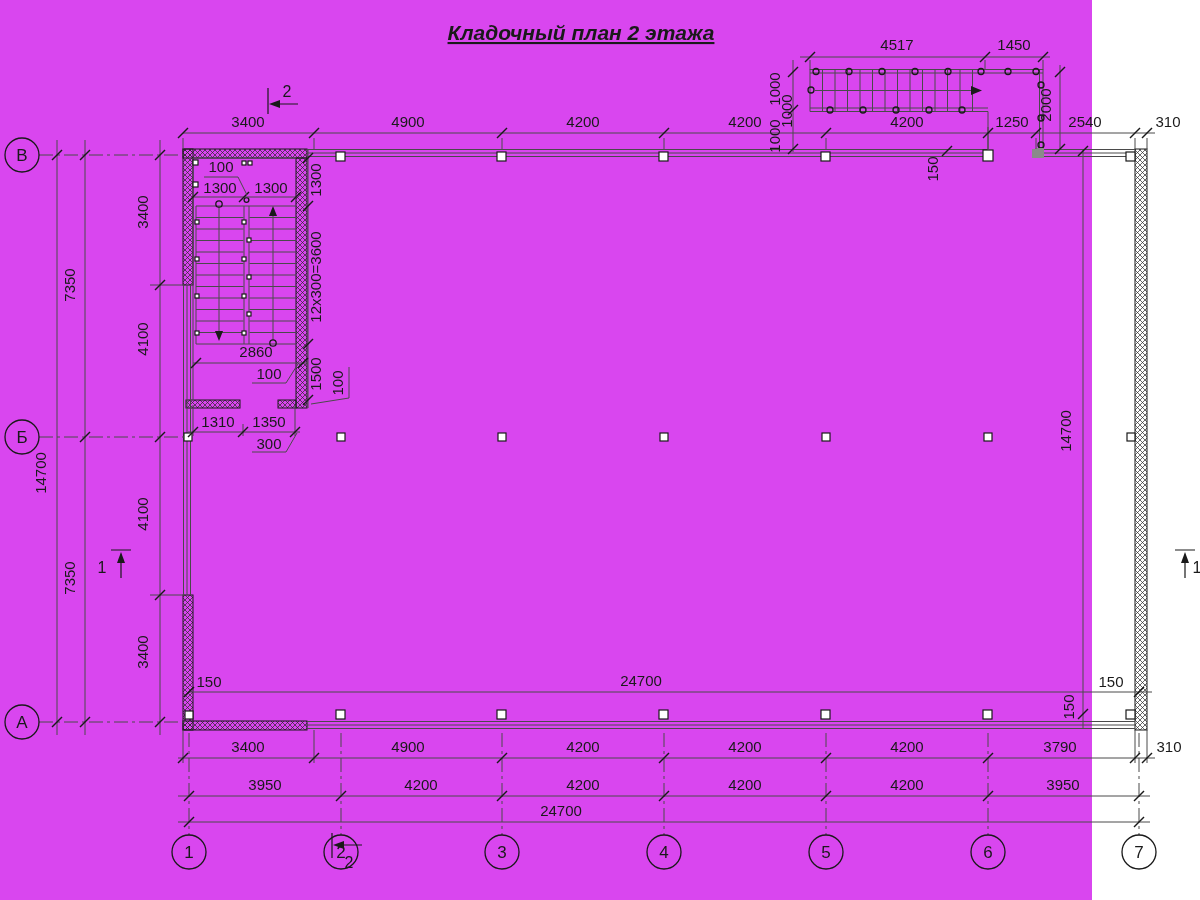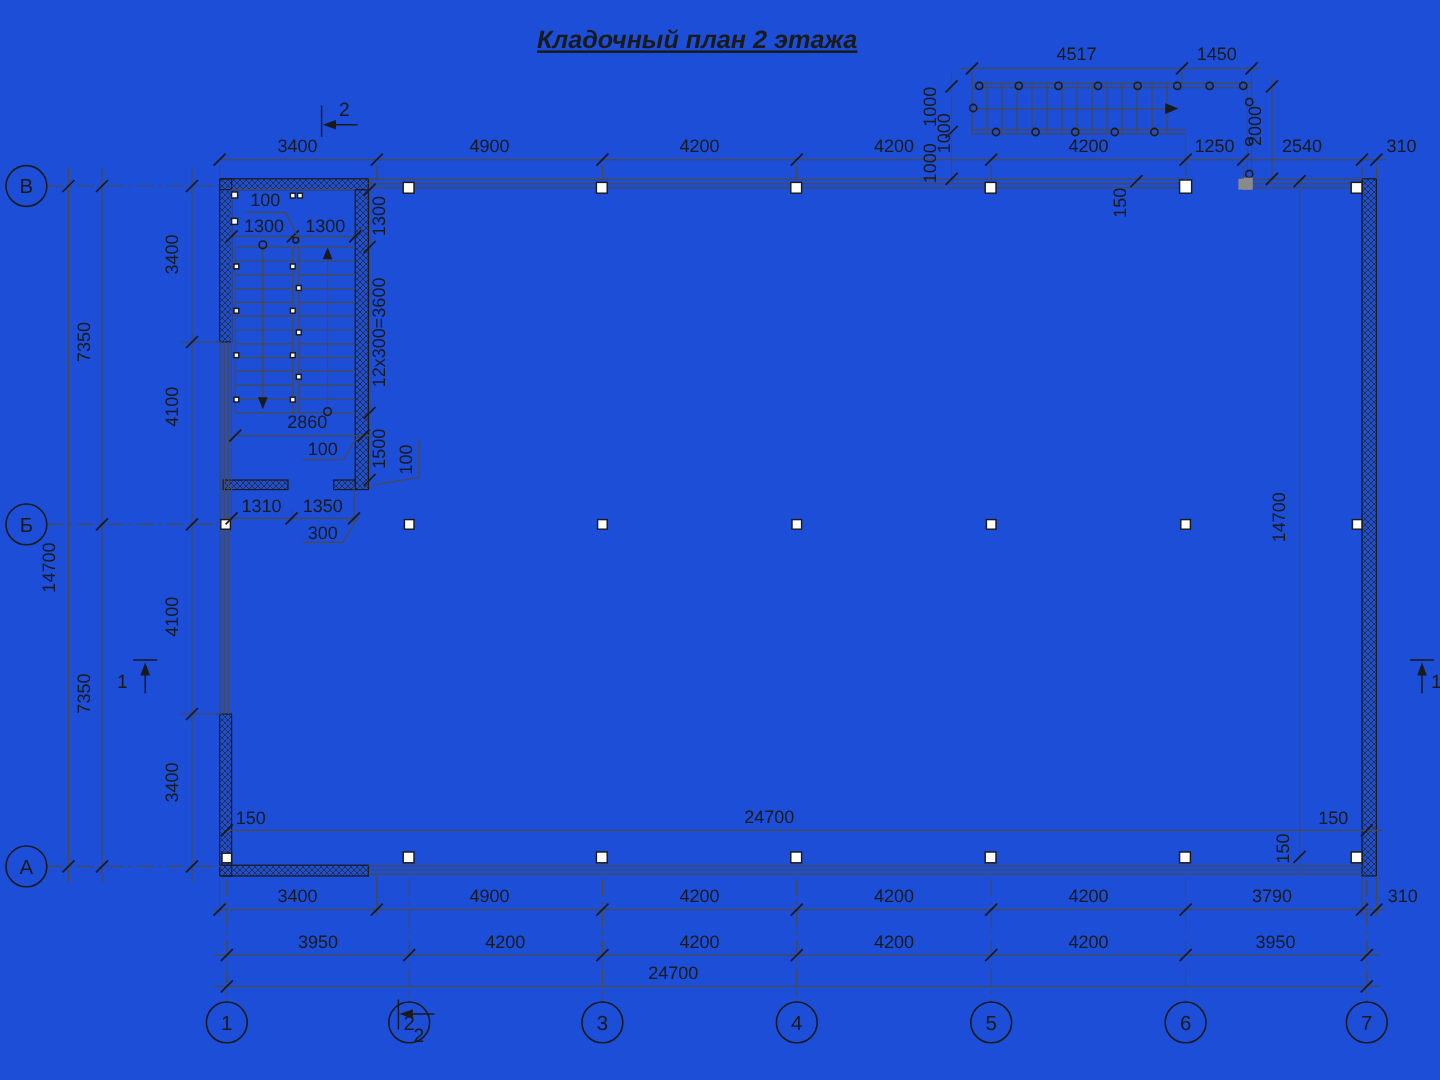--- a/index.html
+++ b/index.html
@@ -1,16 +1,16 @@
 <!DOCTYPE html>
 <html><head>
 <meta charset="utf-8">
 <style>
   html,body{margin:0;padding:0;background:#fff;}
-  .sheet{width:1200px;height:900px;position:relative;background:#1d4ed8;}
+  .sheet{width:1092px;height:900px;position:relative;background:#d946ef;}
   svg{font-family:"Liberation Sans", sans-serif;}
   text{fill:#1a1a1a;}
   .dim{font-size:15px;}
   .axlbl{font-size:17px;}
   .ttl{font-size:21px;font-style:italic;font-weight:bold;text-decoration:underline;}
   .mk{font-size:16px;}
   .thin{stroke:#4a4a4a;stroke-width:1;fill:none;}
   .wallln{stroke:#1a1a1a;stroke-width:1.2;fill:none;}
   .dimln{stroke:#4a4a4a;stroke-width:1;fill:none;}
   .axln{stroke:#4a4a4a;stroke-width:1;fill:none;stroke-dasharray:14 4 3 4;}

